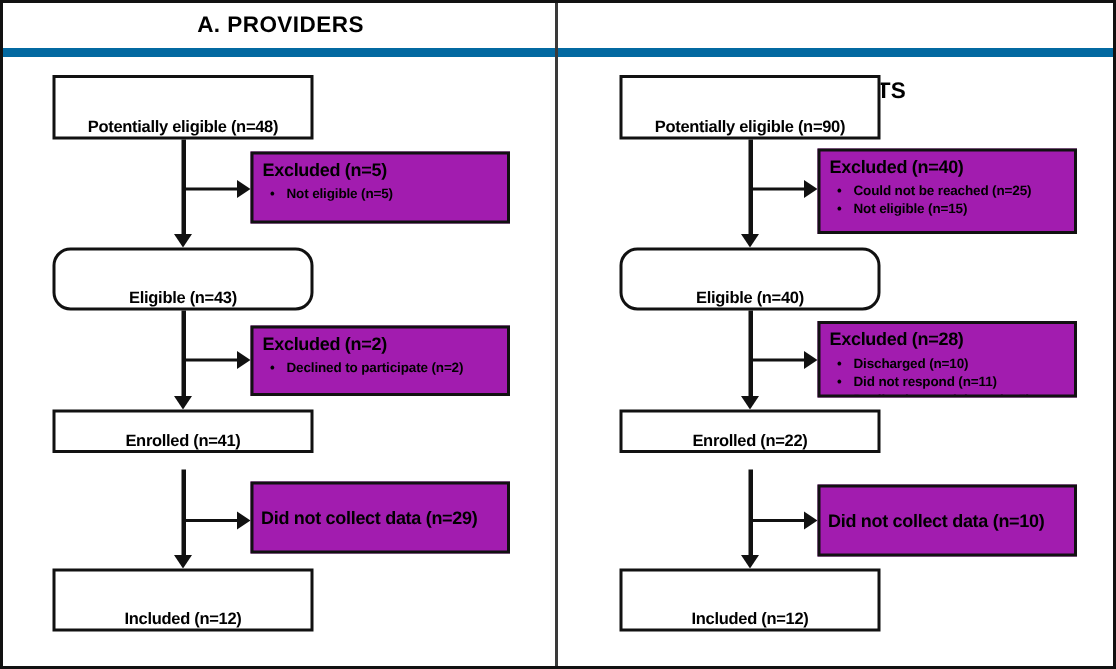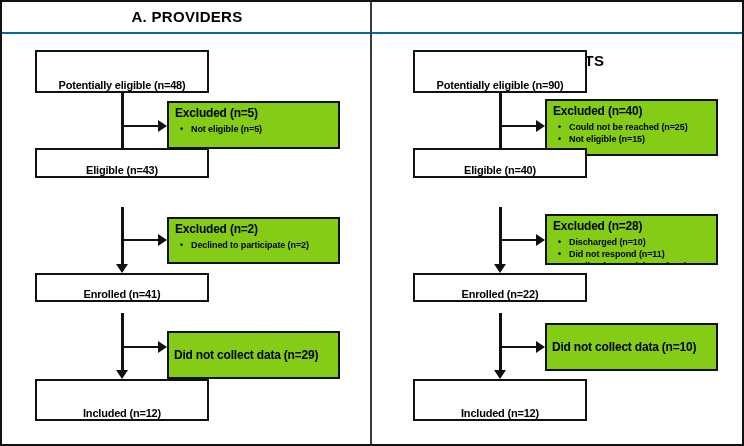--- a/index.html
+++ b/index.html
@@ -3,62 +3,62 @@
 <meta charset="utf-8">
 <style>
   html,body { margin:0; padding:0; background:#ffffff; }
   .stage {
     position:relative; width:744px; height:446px; box-sizing:border-box;
     background:#ffffff; border:2px solid #111111;
     font-family:"Liberation Sans", sans-serif; color:#000000;
     overflow:hidden;
   }
   
-  .header { position:absolute; top:0; left:0; right:0; height:30px; border-bottom:2px solid #0369a1; }
+  .header { position:absolute; top:0; left:0; right:0; height:30px; border-bottom:6px solid #0369a1; }
   .title { position:absolute; top:0; height:30px; line-height:30px; text-align:center;
            font-size:15px; font-weight:bold; letter-spacing:.3px; }
   .title-a { left:0; width:370px; }
   .title-b { left:370px; width:370px;margin-top:44px; }
   .divider { position:absolute; left:368px; top:0; bottom:0; width:1.5px; background:#3a3a3a; }
 
   .panel { position:absolute; top:0; bottom:0; width:370px; }
   .panel-a { left:0; }
   .panel-b { left:370px; }
   .flow { position:absolute; top:0; bottom:0; left:0; right:0; }
   .panel-b .flow { left:8px; }
 
   
   .main-box {
     position:absolute; left:33px; width:174px; box-sizing:border-box;
     border:2px solid #111111; background:#ffffff;
     display:flex; align-items:flex-end; justify-content:center;
     font-size:11px; font-weight:bold; letter-spacing:-0.2px; text-align:center;
   }
   .m1 { top:48px;  height:43px; }
-  .m2 { top:146px; height:30px; }
+  .m2 { top:163px; height:42px;border-radius:12px; }
   .m3 { top:271px; height:29px; }
   .m4 { top:377px; height:42px; }
 
   
   .side-box {
     position:absolute; left:165px; width:173px; box-sizing:border-box;
-    border:2px solid #111111; background:#84cc16;
+    border:2px solid #111111; background:#a21caf;
     padding:3px 6px; overflow:hidden;
   }
   .side-title { font-size:12px; font-weight:bold; line-height:14px; letter-spacing:-0.2px; }
   .bullets { margin:3px 0 0 0; padding:0; list-style:none; }
   .bullets li { position:relative; padding-left:16px; font-size:9px; font-weight:bold;
                 line-height:12px; letter-spacing:-0.1px; }
   .bullets li::before { content:"\2022"; position:absolute; left:5px; top:0; font-size:9px; }
   .side-box.center { display:flex; align-items:center; padding:3px 5px; }
   .side-box.center .side-title { font-size:12px; }
 
   .panel-a .s1 { top:99px;  height:48px; }
   .panel-a .s2 { top:215px; height:47px; }
-  .panel-a .s3 { top:329px; height:48px; }
+  .panel-a .s3 { top:319px; height:48px; }
   .panel-b .s1 { top:97px;  height:57px; }
   .panel-b .s2 { top:212px; height:51px; }
   .panel-b .s3 { top:321px; height:48px; }
 
   
   .vline { position:absolute; left:118.5px; width:3px; background:#111111; }
   .v1 { top:91px;  height:64px; }
   .v2 { top:205px; height:58px; }
   .v3 { top:311px; height:58px; }
   .vhead { position:absolute; left:114px; width:0; height:0;

